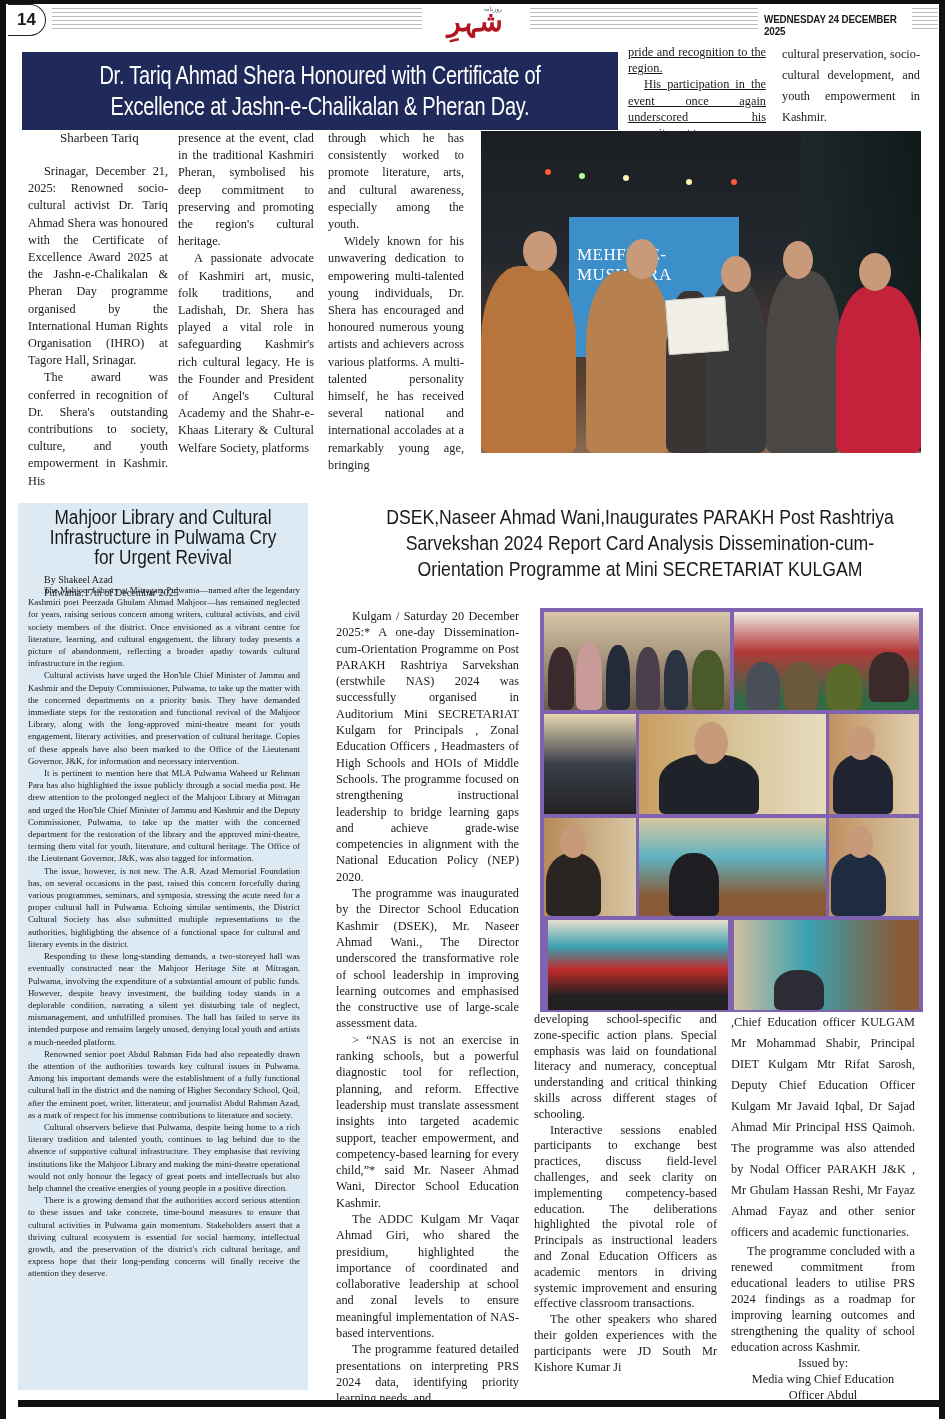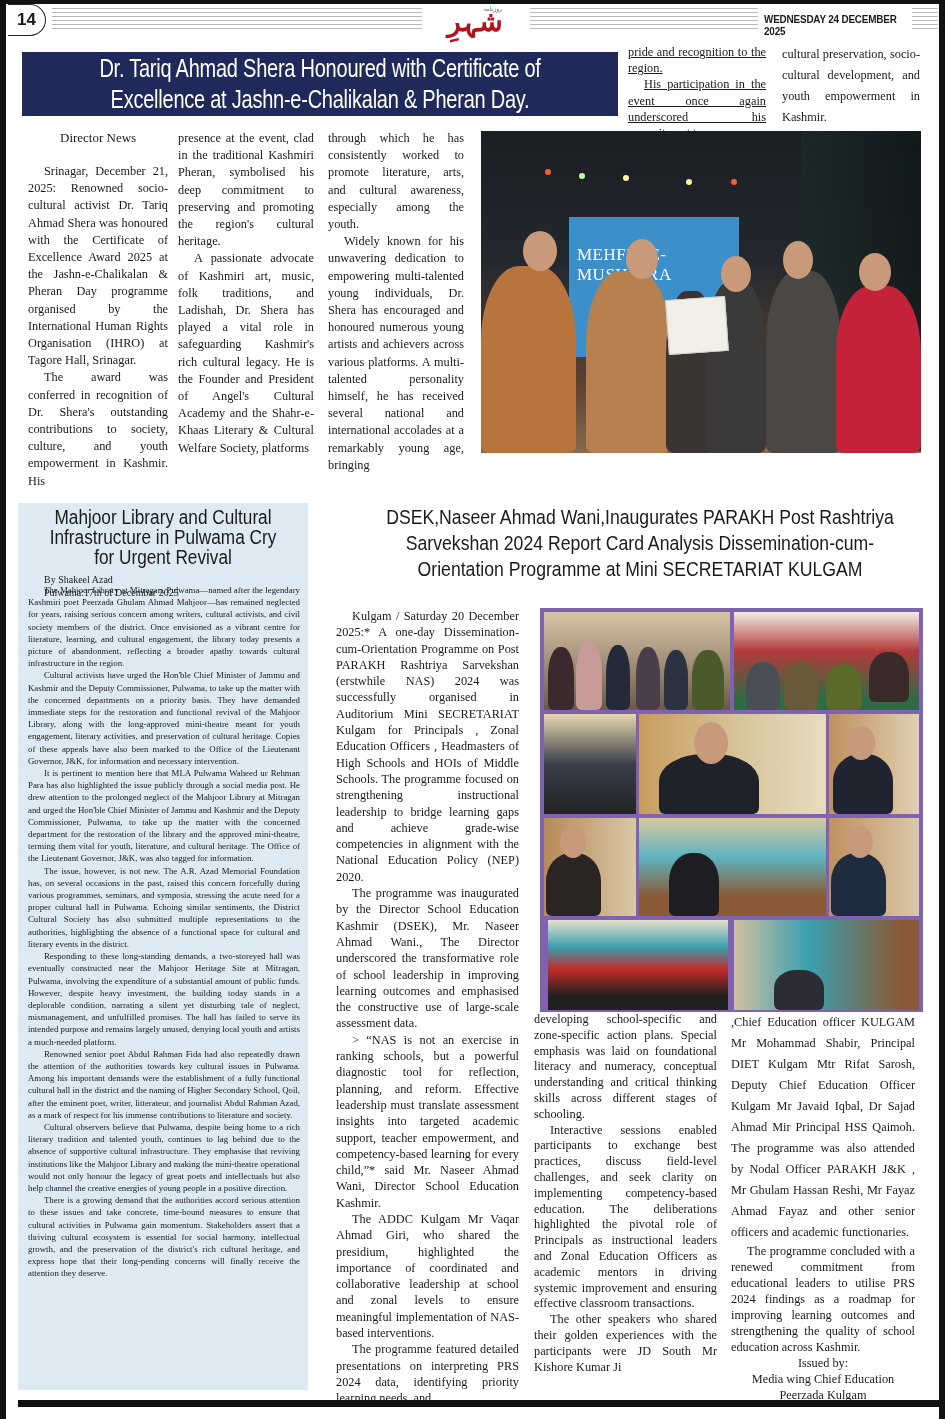--- a/index.html
+++ b/index.html
@@ -11,21 +11,21 @@
 
   
   .page-num { position: absolute; left: 8px; top: 4px; width: 38px; height: 32px; border: 1.5px solid #222; border-left: none; border-radius: 0 18px 18px 0; font-family: "Liberation Sans", sans-serif; font-weight: bold; font-size: 17px; display: flex; align-items: center; justify-content: center; background: #fff; }
   .rule-lines { position: absolute; top: 8px; height: 22px; background: repeating-linear-gradient(to bottom, #bbb 0, #bbb 1px, transparent 1px, transparent 4px); }
   .logo { position: absolute; left: 425px; top: 5px; width: 100px; height: 40px; text-align: center; }
   .logo .main { font-family: "DejaVu Serif", serif; color: #b0141e; font-size: 28px; font-weight: bold; line-height: 34px; display: block; direction: rtl; }
   .logo .tag { position: absolute; font-size: 6px; color: #555; }
   .dateline { position: absolute; left: 764px; top: 13px; font-family: "Liberation Sans", sans-serif; font-weight: bold; font-size: 11.5px; letter-spacing: -0.2px; transform: scaleX(0.86); transform-origin: left; }
 
   
-  .banner { position: absolute; left: 22px; top: 52px; width: 596px; height: 64px; background: #1f2a5a; color: #fff; text-align: center; display: flex; align-items: center; justify-content: center; }
+  .banner { position: absolute; left: 22px; top: 52px; width: 596px; height: 78px; background: #1f2a5a; color: #fff; text-align: center; display: flex; align-items: center; justify-content: center; }
   .banner h1 { font-family: "Liberation Sans", sans-serif; font-weight: normal; font-size: 25px; line-height: 31px; transform: scaleX(0.8); letter-spacing: -0.3px; }
 
   .col { position: absolute; font-size: 12px; line-height: 16.6px; text-align: justify; font-family: "Liberation Serif", serif; }
   .col p { text-indent: 16px; }
   .col p.noind { text-indent: 0; }
 
   .byline-sharbeen { position: absolute; left: 60px; top: 130px; font-family: "Liberation Serif", serif; font-size: 13px; }
 
   
   .photo1 { position: absolute; left: 481px; top: 131px; width: 440px; height: 322px; overflow: hidden; background: linear-gradient(to bottom, #1b1f24 0%, #23282e 40%, #5a4030 78%, #8a6a50 100%); }
@@ -73,21 +73,21 @@
 <div class="logo">
   <span class="main">شہرِ بین</span>
   <span class="tag" style="left:58px;top:0;">روزنامہ</span>
 </div>
 <div class="dateline">WEDNESDAY 24 DECEMBER 2025</div>
 
 <div class="banner">
   <h1>Dr. Tariq Ahmad Shera Honoured with Certificate of Excellence at Jashn-e-Chalikalan &amp; Pheran Day.</h1>
 </div>
 
-<div class="byline-sharbeen">Director News</div>
+<div class="byline-sharbeen">Sharbeen Tariq</div>
 
 <div class="col" style="left:28px;top:163px;width:140px;font-size:12.3px;line-height:17.2px;">
   <p>Srinagar, December 21, 2025: Renowned socio-cultural activist Dr. Tariq Ahmad Shera was honoured with the Certificate of Excellence Award 2025 at the Jashn-e-Chalikalan &amp; Pheran Day programme organised by the International Human Rights Organisation (IHRO) at Tagore Hall, Srinagar.</p>
   <p>The award was conferred in recognition of Dr. Shera's outstanding contributions to society, culture, and youth empowerment in Kashmir. His</p>
 </div>
 <div class="col" style="left:178px;top:130px;width:136px;font-size:12.3px;line-height:17.2px;">
   <p class="noind">presence at the event, clad in the traditional Kashmiri Pheran, symbolised his deep commitment to preserving and promoting the region's cultural heritage.</p>
   <p>A passionate advocate of Kashmiri art, music, folk traditions, and Ladishah, Dr. Shera has played a vital role in safeguarding Kashmir's rich cultural legacy. He is the Founder and President of Angel's Cultural Academy and the Shahr-e-Khaas Literary &amp; Cultural Welfare Society, platforms</p>
 </div>
 <div class="col" style="left:328px;top:130px;width:136px;font-size:12.3px;line-height:17.2px;">
@@ -203,16 +203,16 @@
   <p class="noind">developing school-specific and zone-specific action plans. Special emphasis was laid on foundational literacy and numeracy, conceptual understanding and critical thinking skills across different stages of schooling.</p>
   <p>Interactive sessions enabled participants to exchange best practices, discuss field-level challenges, and seek clarity on implementing competency-based education. The deliberations highlighted the pivotal role of Principals as instructional leaders and Zonal Education Officers as academic mentors in driving systemic improvement and ensuring effective classroom transactions.</p>
   <p>The other speakers who shared their golden experiences with the participants were JD South Mr Kishore Kumar Ji</p>
 </div>
 
 <div class="col r-col3" style="font-size:12.3px;line-height:16px;">
   <p class="noind" style="line-height:21px;">,Chief Education officer KULGAM Mr Mohammad Shabir, Principal DIET Kulgam Mtr Rifat Sarosh, Deputy Chief Education Officer Kulgam Mr Javaid Iqbal, Dr Sajad Ahmad Mir Principal HSS Qaimoh. The programme was also attended by Nodal Officer PARAKH J&amp;K , Mr Ghulam Hassan Reshi, Mr Fayaz Ahmad Fayaz and other senior officers and academic functionaries.</p>
   <p>The programme concluded with a renewed commitment from educational leaders to utilise PRS 2024 findings as a roadmap for improving learning outcomes and strengthening the quality of school education across Kashmir.</p>
   <p class="center">Issued by:</p>
   <p class="center">Media wing Chief Education</p>
-  <p class="center">Peerzada Kulgam</p>
+  <p class="center">Officer Abdul</p>
 </div>
 
 <div class="bottom-bar"></div>
 
 </body></html>

